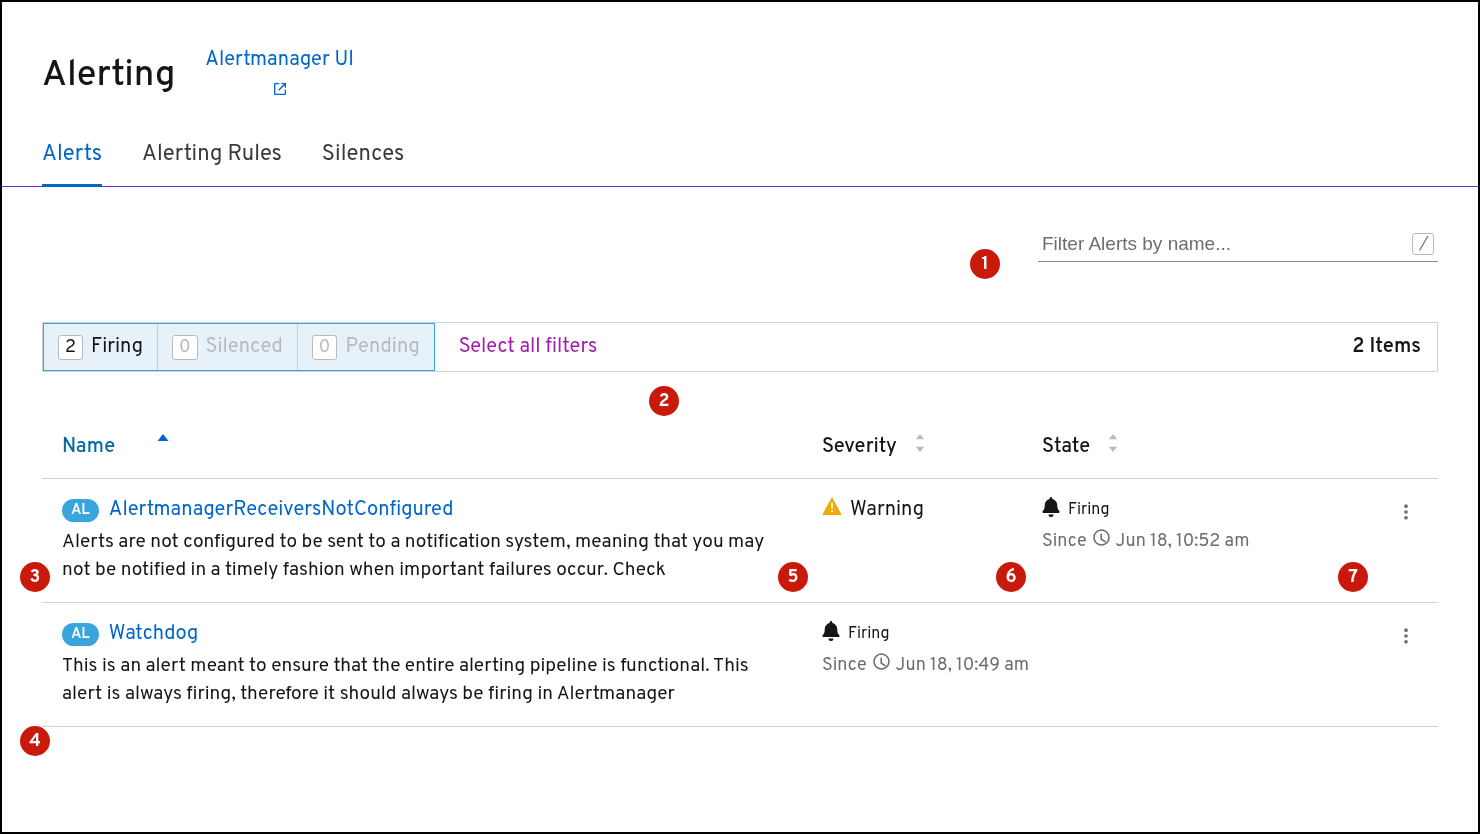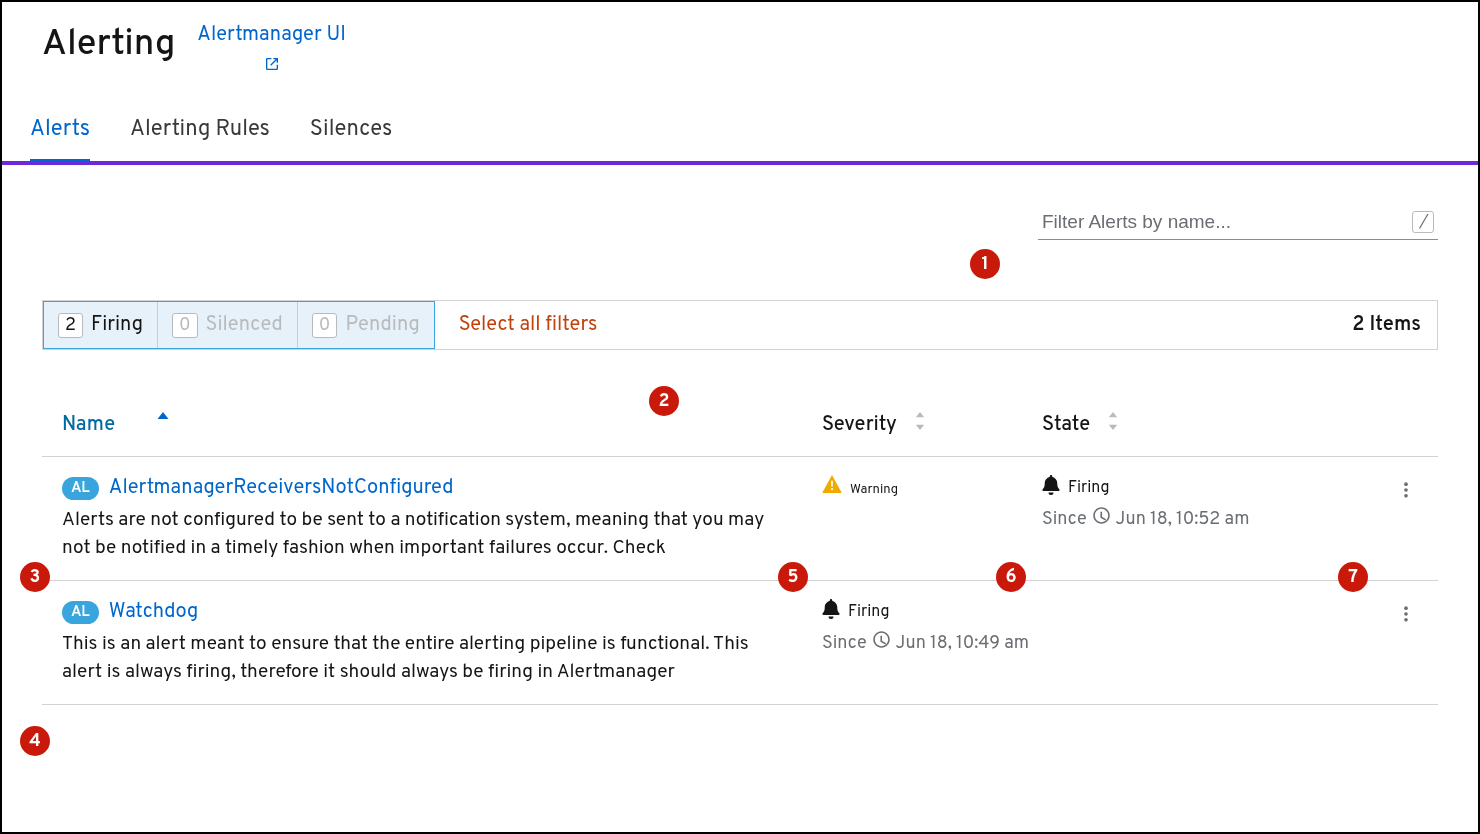--- a/index.html
+++ b/index.html
@@ -7,44 +7,45 @@
       font-family: "RedHatText", "Overpass", Arial, sans-serif;
       background: #fff;
       color: #151515;
       width: 1480px;
       height: 834px;
       border: 2px solid #000;
       overflow: hidden;
       position: relative;
     }
     .header {
-      padding: 20px 40px 20px 40px;
-      display: flex;
-      gap: 22px;
+      padding: 45px 40px 20px 40px;
+      display: flex;
+      align-items: center;
+      gap: 30px;
     }
     .page-title {
       font-size: 36px;
       font-weight: 500;
       color: #151515;
     }
     .ext-link {
       color: #06c;
       font-size: 20px;
       text-decoration: none;
       display: inline-flex;
       align-items: center;
       gap: 6px;
       flex-direction: column;
     }
     .ext-link-icon svg { width: 16px; height: 16px; }
     .tabs {
       display: flex;
       gap: 40px;
-      padding: 0 28px;
-      border-bottom: 4px solid #6d28d9;
+      padding: 0 40px;
+      border-bottom: 1px solid #6d28d9;
     }
     .tab {
       font-size: 22px;
       color: #393939;
       padding: 16px 0;
       cursor: pointer;
       border-bottom: 3px solid transparent;
       margin-bottom: -1px;
     }
     .tab.active {
@@ -109,21 +110,21 @@
     .filter-pill.disabled { color: #b8bbbe; }
     .filter-count {
       background: #fff;
       border: 1px solid #b8bbbe;
       border-radius: 3px;
       padding: 0 6px;
       font-size: 18px;
     }
     .filter-pill.disabled .filter-count { color: #b8bbbe; }
     .link-btn {
-      color: #c2410c;
+      color: #a21caf;
       font-size: 20px;
       margin-left: 24px;
       cursor: pointer;
     }
     .items-count {
       position: absolute;
       right: 16px;
       font-size: 20px;
       font-weight: 600;
     }
@@ -172,21 +173,21 @@
       font-size: 20px;
       text-decoration: none;
     }
     .alert-desc {
       font-size: 19px;
       color: #151515;
       line-height: 1.45;
       max-width: 720px;
     }
     .severity-cell, .state-cell {
-      font-size: 13px;
+      font-size: 20px;
       display: flex;
       gap: 8px;
       align-items: flex-end;
     }
     .state-block { display:flex; flex-direction:column; gap:6px; }
     .state-line { display:flex; align-items:center; gap:8px; }
     .since-line { display:flex; align-items:center; gap:6px; color:#6a6e73; font-size:18px; }
     .kebab {
       width: 24px; height: 30px;
       display:flex; align-items:center; justify-content:center;

